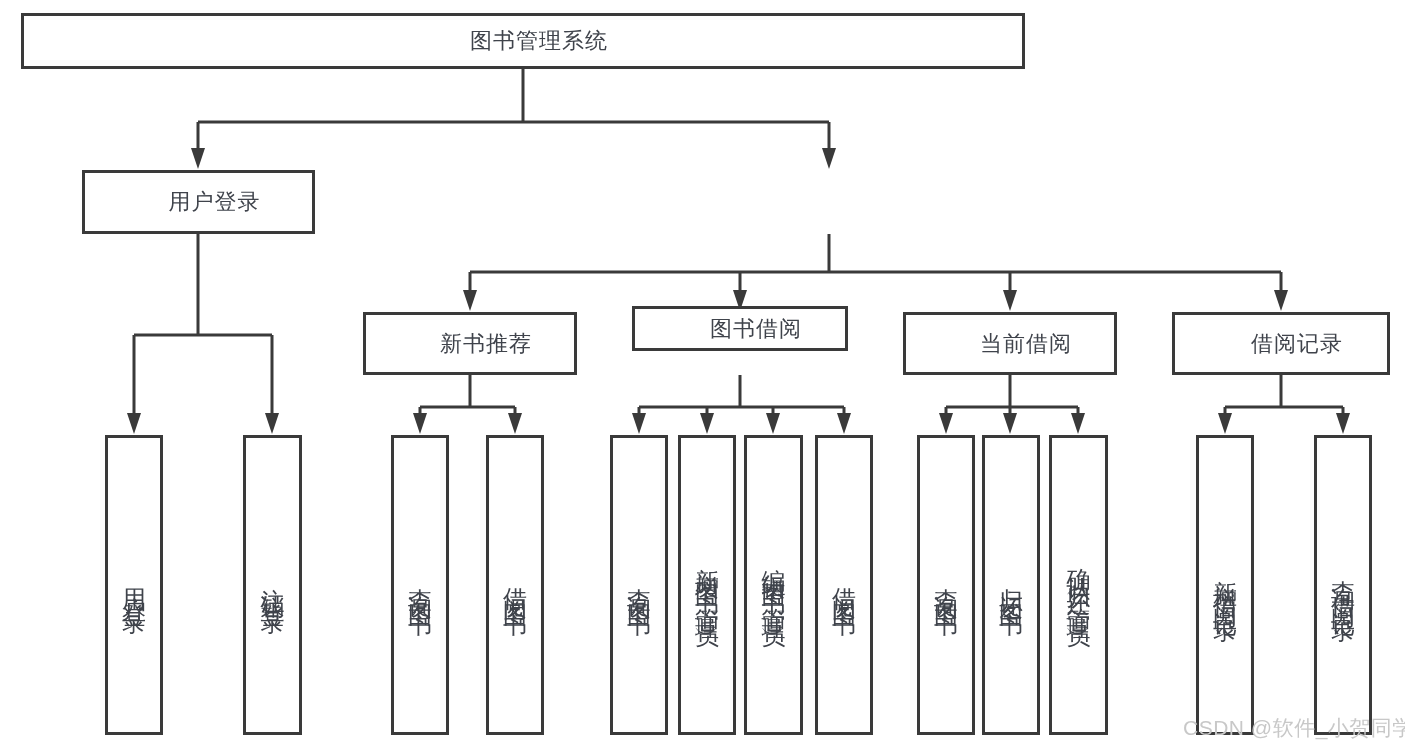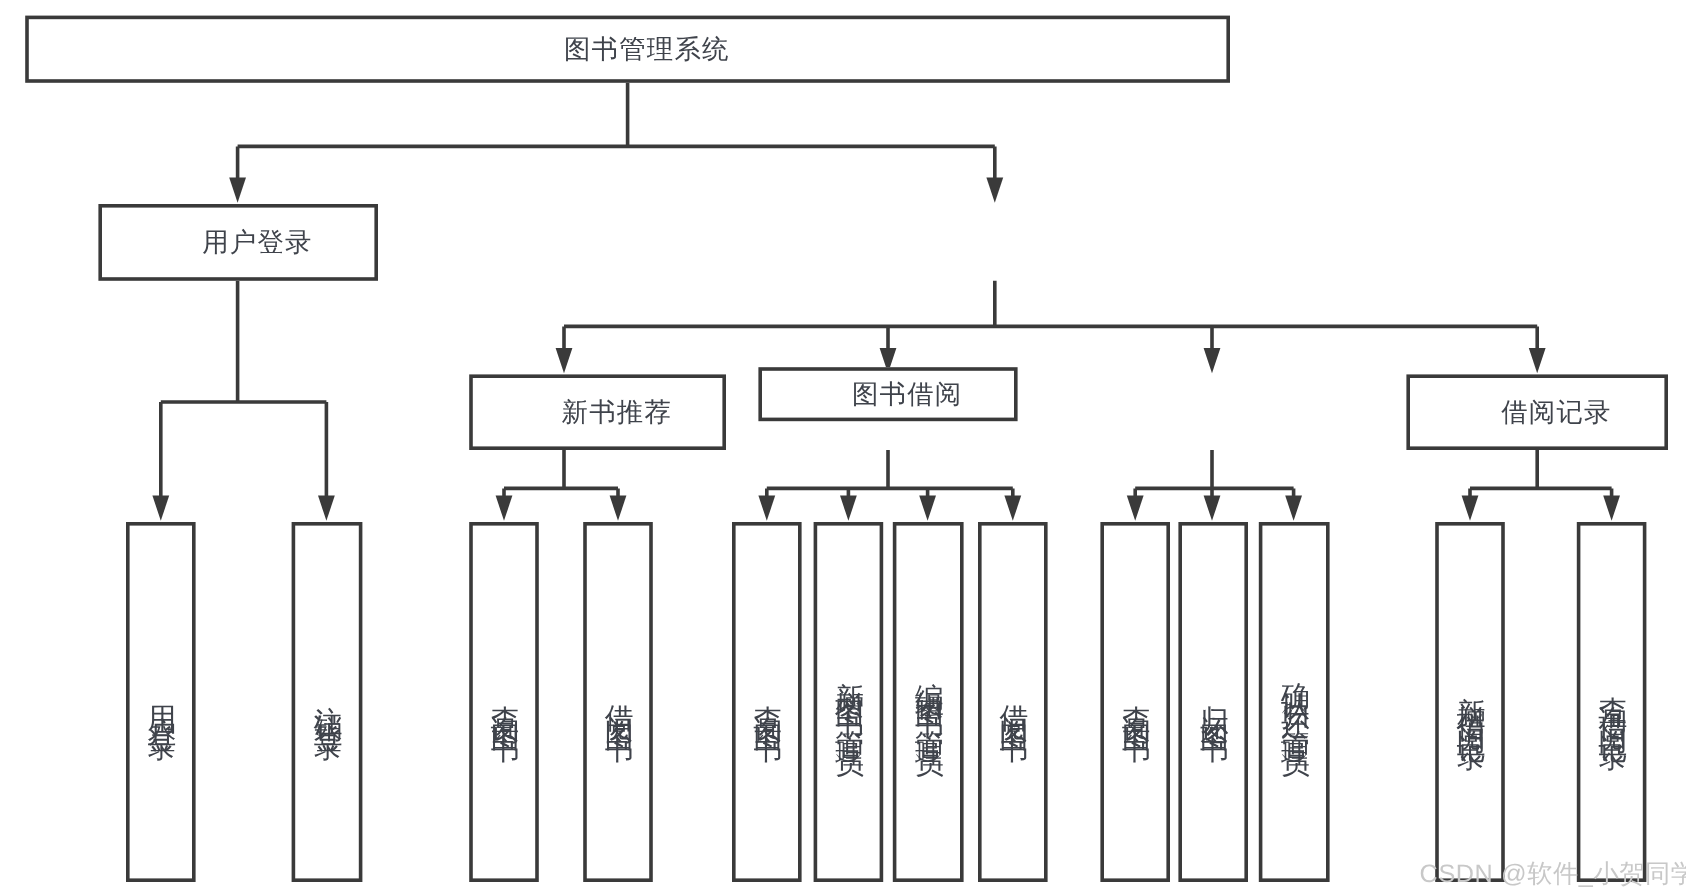--- a/index.html
+++ b/index.html
@@ -105,22 +105,23 @@
 
       <polygon points="1218,413 1232,413 1225,434"></polygon>
       <polygon points="1336,413 1350,413 1343,434"></polygon>
     </g>
   </svg>
 
   <div class="node h" style="left:21px; top:13px; width:1004px; height:56px;">图书管理系统</div>
 
   <div class="node h" style="left:82px; top:170px; width:233px; height:64px;">用户登录</div>
 
-  <div class="node h" style="left:363px; top:312px; width:214px; height:63px;margin-left:28px;">新书推荐</div>
+  <div class="node h" style="left:363px; top:312px; width:214px; height:63px;">新书推荐</div>
   <div class="node h" style="left:632px; top:306px; width:216px; height:45px;">图书借阅</div>
+  <div class="node h" style="left:903px; top:312px; width:214px; height:63px;">当前借阅</div>
   <div class="node h" style="left:1172px; top:312px; width:218px; height:63px;">借阅记录</div>
 
   <div class="node v" style="left:105px; top:435px; width:58px; height:300px;">用户登录</div>
   <div class="node v" style="left:243px; top:435px; width:59px; height:300px;">注销登录</div>
 
   <div class="node v" style="left:391px; top:435px; width:58px; height:300px;">查询图书</div>
   <div class="node v" style="left:486px; top:435px; width:58px; height:300px;">借阅图书</div>
 
   <div class="node v" style="left:610px; top:435px; width:58px; height:300px;">查询图书</div>
   <div class="node v" style="left:678px; top:435px; width:58px; height:300px;">新增图书（管理员）</div>

